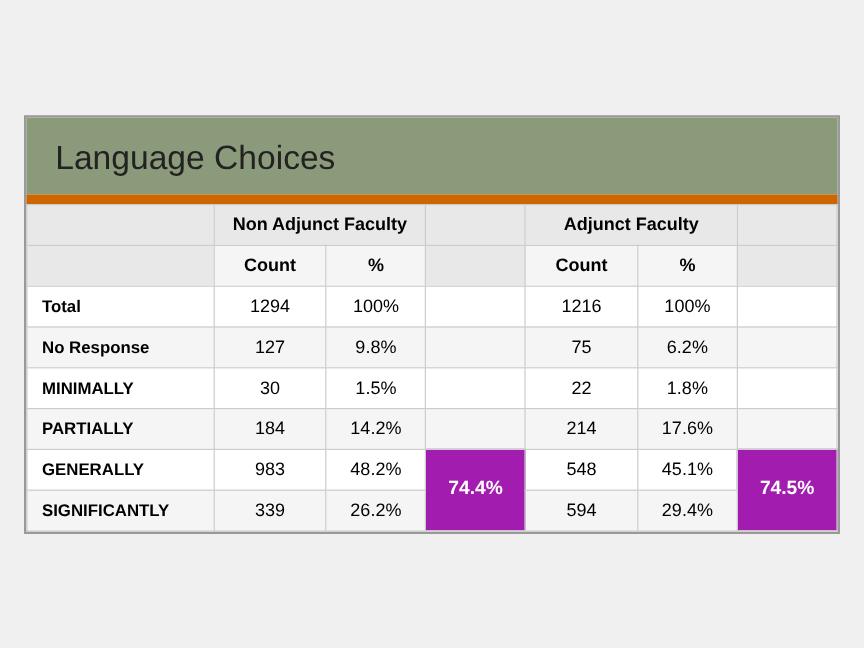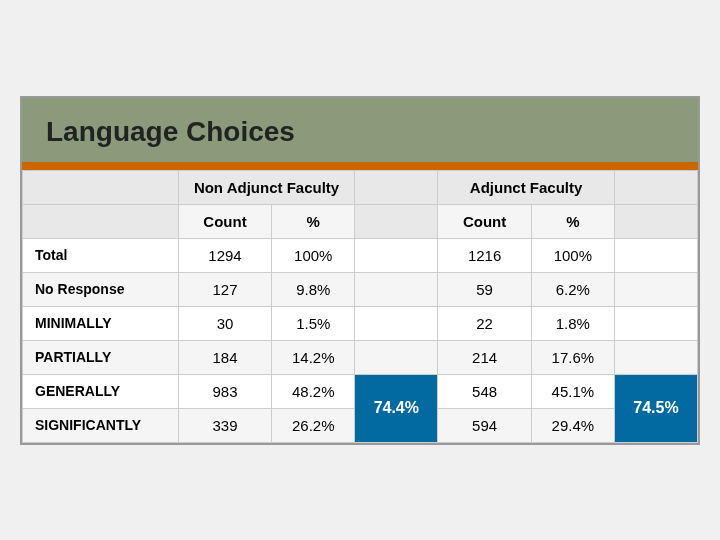--- a/index.html
+++ b/index.html
@@ -16,21 +16,21 @@
       width: 680px;
       background: #fff;
       border: 2px solid #999;
     }
     .title-bar {
       background: #8a9a7a;
       padding: 18px 24px 14px 24px;
     }
     .title-bar h1 {
       font-size: 28px;
-      font-weight: bold;
+      font-weight: normal;
       color: #222;
     }
     .orange-bar {
       background: #cc6600;
       height: 8px;
     }
     table {
       width: 100%;
       border-collapse: collapse;
     }
@@ -57,21 +57,21 @@
       font-weight: bold;
       font-size: 14px;
     }
     .row-even {
       background: #ffffff;
     }
     .row-odd {
       background: #f5f5f5;
     }
     .highlight-orange {
-      background: #0369a1;
+      background: #a21caf;
       color: white;
       font-weight: bold;
       font-size: 16px;
     }
     .empty-cell {
       background: #e8e8e8;
     }
     .col-label {
       width: 150px;
     }
@@ -120,21 +120,21 @@
         <td class=""></td>
         <td>1216</td>
         <td>100%</td>
         <td class=""></td>
       </tr>
         <tr class="row-odd">
         <td>No Response</td>
         <td>127</td>
         <td>9.8%</td>
         <td class="row-odd"></td>
-        <td>59</td>
+        <td>75</td>
         <td>6.2%</td>
         <td class="row-odd"></td>
       </tr>
         <tr class="row-even">
         <td>MINIMALLY</td>
         <td>30</td>
         <td>1.5%</td>
         <td class=""></td>
         <td>22</td>
         <td>1.8%</td>

